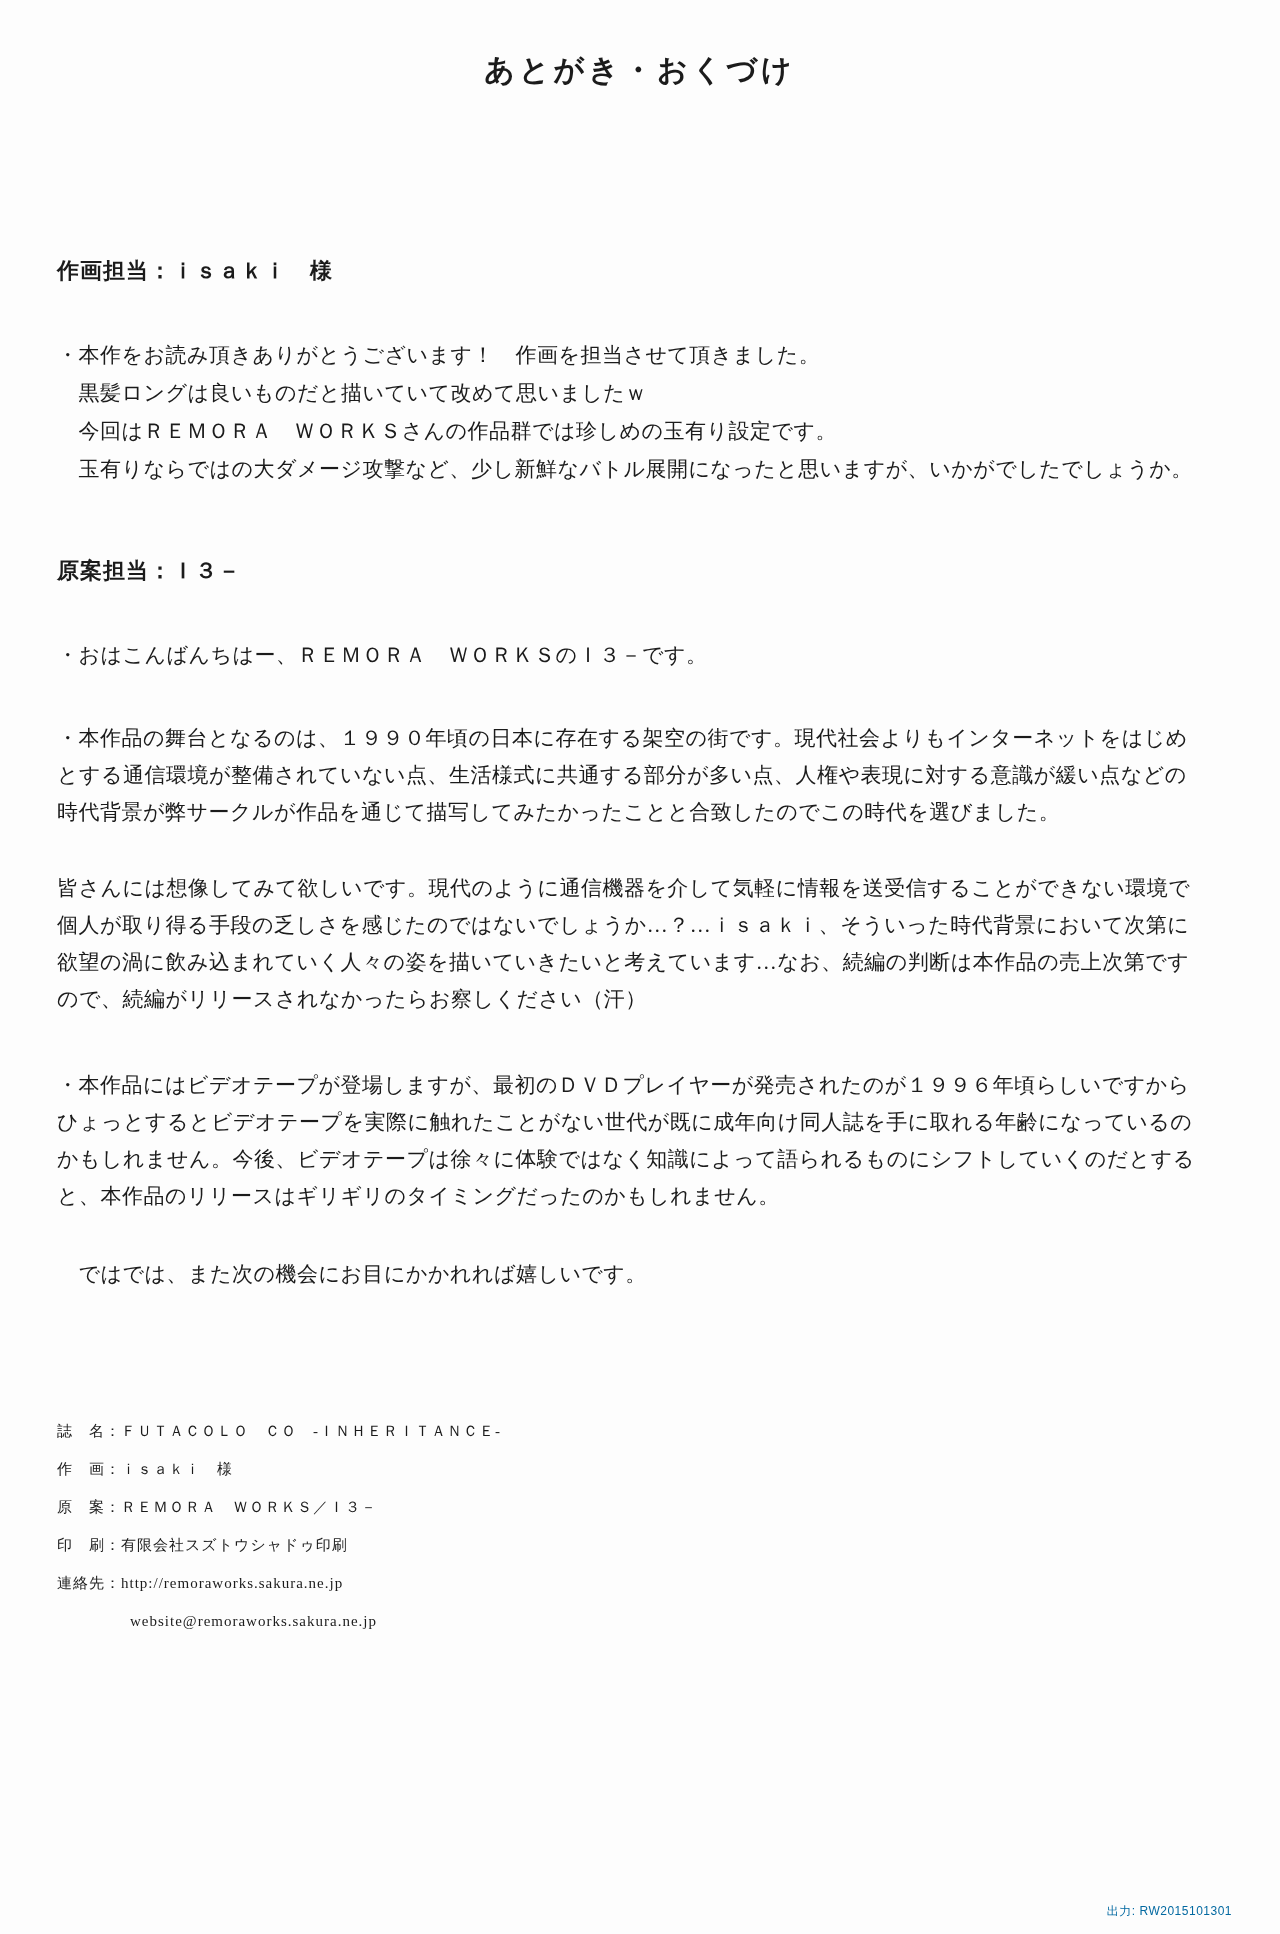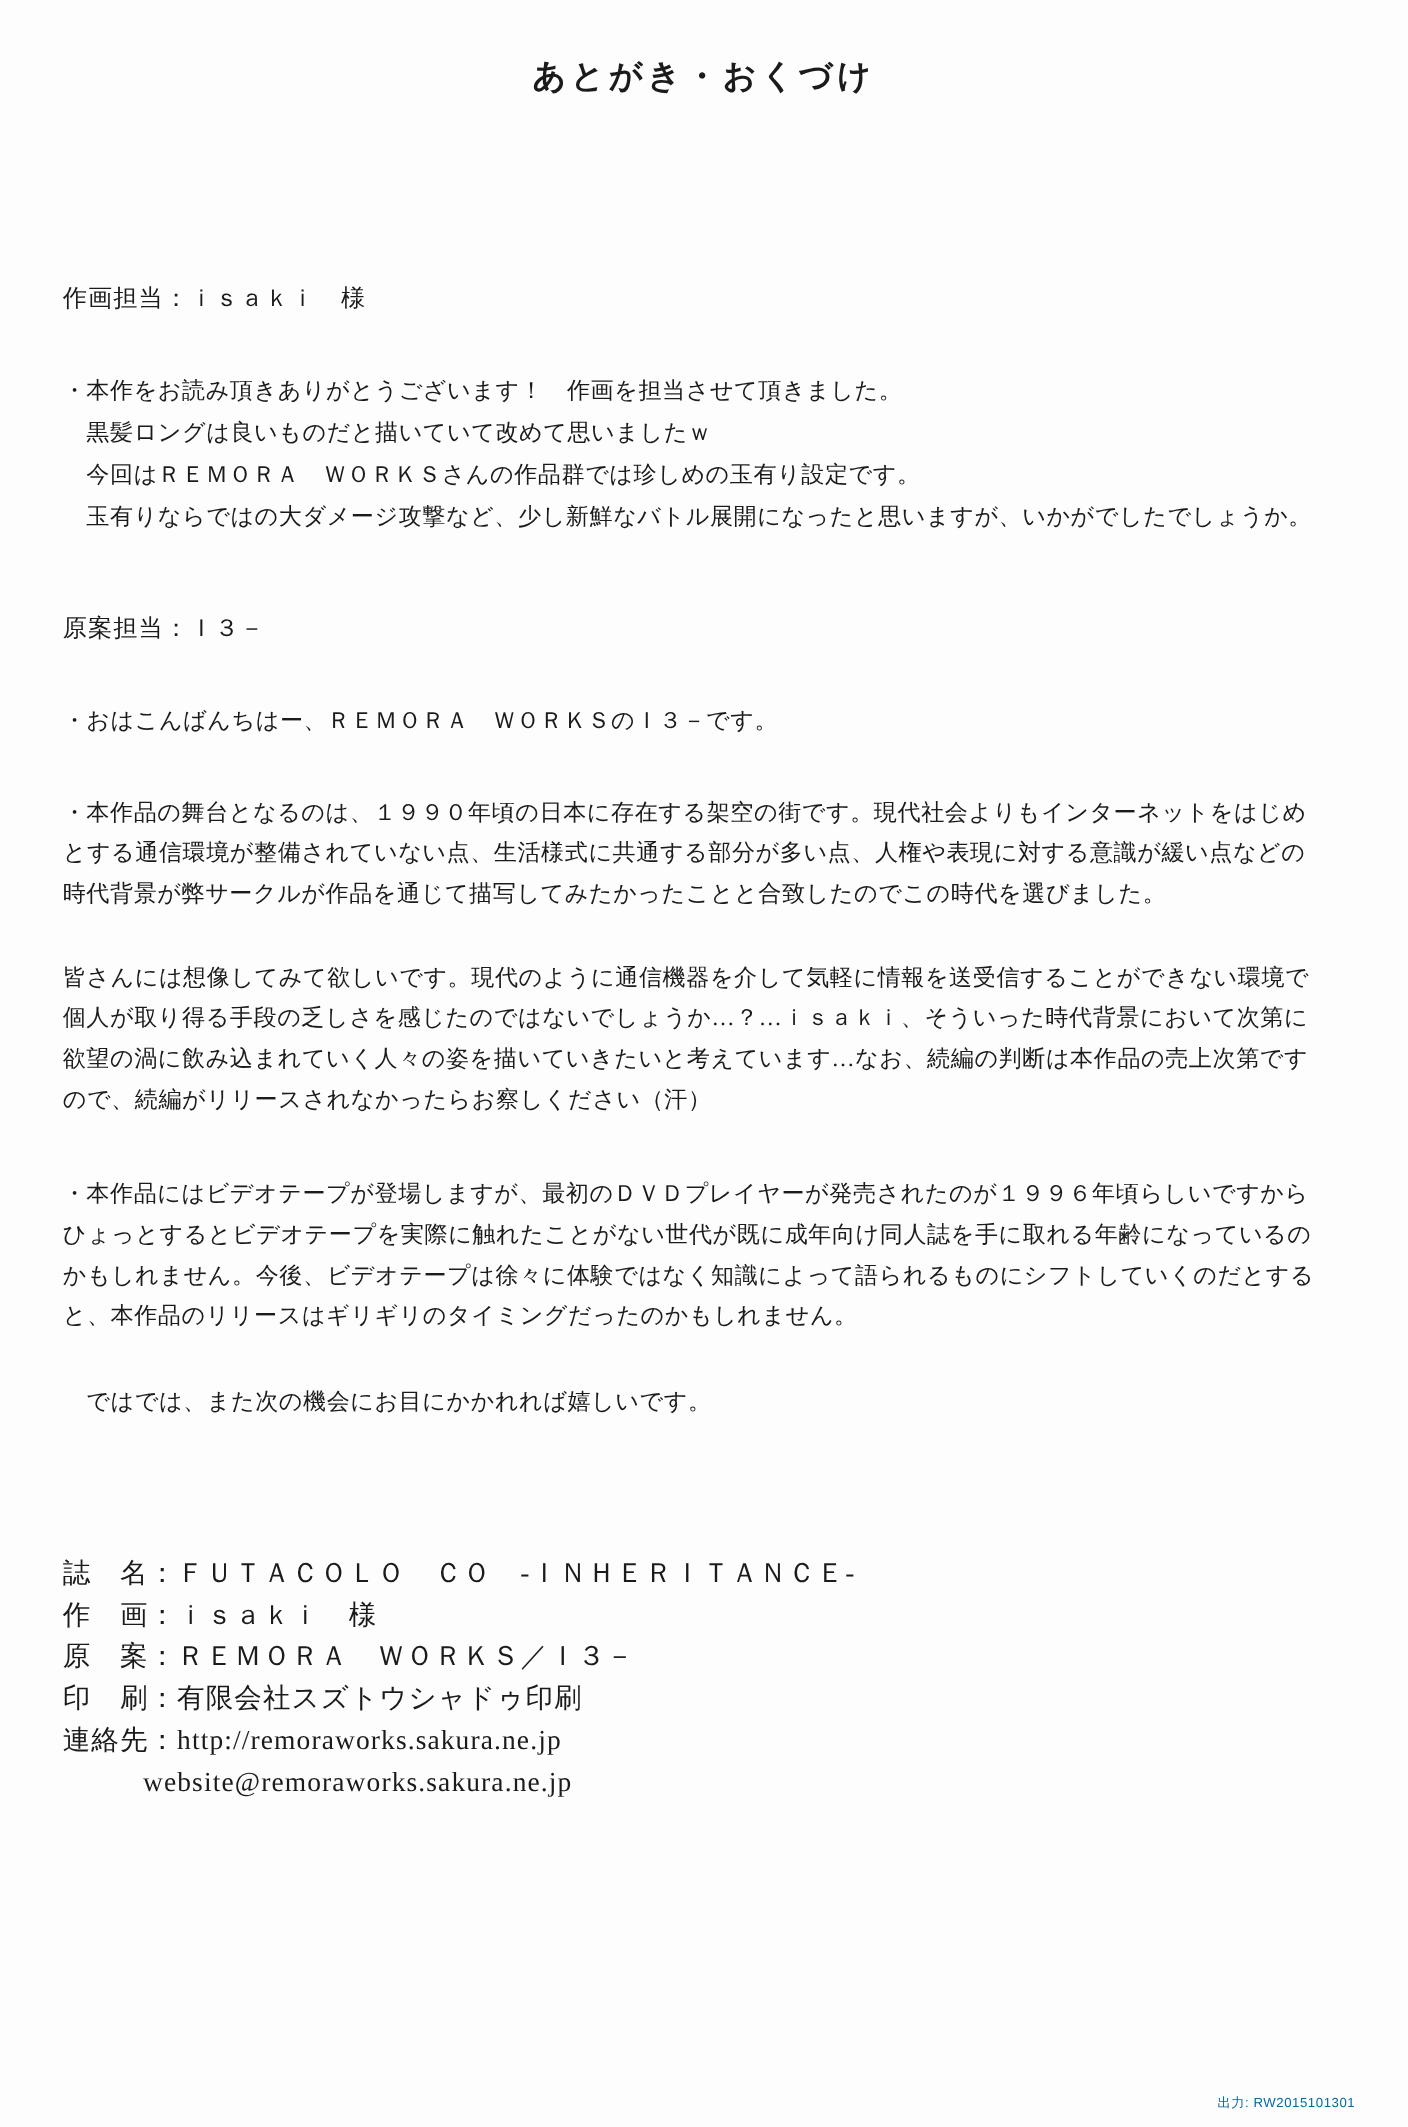--- a/index.html
+++ b/index.html
@@ -18,41 +18,41 @@
     text-align: center;
     font-size: 30px;
     line-height: 36px;
     font-weight: bold;
     letter-spacing: 4px;
   }
   .content { padding: 0 57px; }
   .sec-heading {
     font-size: 22px;
     line-height: 30px;
-    font-weight: normal;
+    font-weight: bold;
     letter-spacing: 1px;
   }
   .heading-artist { margin-top: 168px; }
   .heading-planner { margin-top: 68px; }
   .body-line {
     font-size: 21px;
     line-height: 38px;
     letter-spacing: 0.5px;
     white-space: nowrap;
   }
   .artist-lines { margin-top: 50px; }
   .greeting-line { margin-top: 50px; }
   .para { margin-top: 46px; }
   .para .body-line { line-height: 37px; }
   .para-era { margin-top: 39px; }
   .para-video { margin-top: 49px; }
   .closing-line { margin-top: 40px; }
   .colophon {
     margin-top: 119px;
-    font-size: 25px;
+    font-size: 15px;
   }
   .colophon-row {
     line-height: 38px;
     letter-spacing: 1px;
     white-space: nowrap;
   }
   .colophon-email { padding-left: 73px; }
   .footer-output {
     position: absolute;
     right: 48px;

